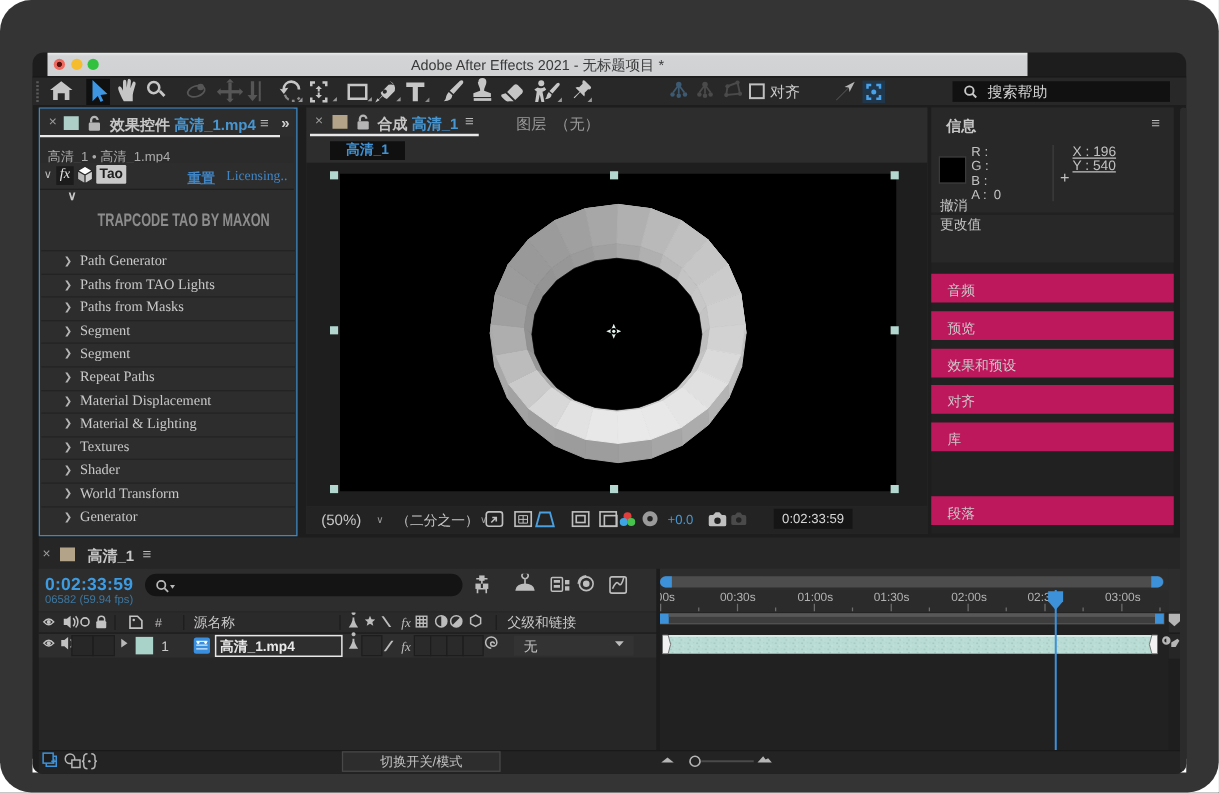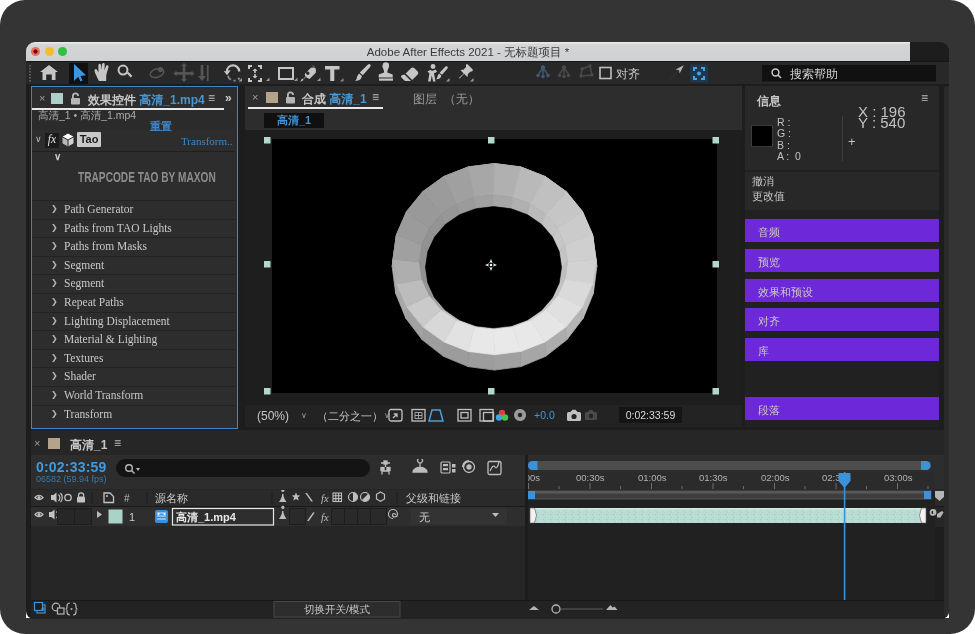--- a/index.html
+++ b/index.html
@@ -1,40 +1,40 @@
 <!DOCTYPE html>
 <html><head><meta charset="utf-8"><style>
 html,body{margin:0;padding:0;width:975px;height:634px;background:#fff;overflow:hidden;
  font-family:"Liberation Sans",sans-serif;-webkit-font-smoothing:antialiased;}
 .abs{position:absolute;}
 #bg{position:absolute;left:0;top:0;width:975px;height:634px;background:#343434;border-radius:25px;}
 .wcorner{position:absolute;width:11px;height:11px;background:#fff;}
 #win{position:absolute;left:26px;top:42px;width:923px;height:577px;background:#1d1d1d;
  border-radius:9px 9px 8px 8px;overflow:hidden;}
 
-#titlebar{position:absolute;left:0;top:0;width:884px;height:19px;
+#titlebar{position:absolute;left:12px;top:0;width:784px;height:19px;
  background:linear-gradient(#eceeef,#d2d4d6 15%,#cfd1d3);}
 .tl{position:absolute;top:5px;width:9px;height:9px;border-radius:50%;}
 #title{position:absolute;top:2.5px;width:100%;text-align:center;font-size:11.5px;color:#3a3a3a;}
 
 #toolbar{position:absolute;left:0;top:19px;width:923px;height:23px;background:#282828;border-top:1px solid #161616;box-sizing:border-box;}
 
 .panel{position:absolute;background:#2d2d2d;}
 .cn{font-weight:bold;}
 .blue{color:#4796d2;}
 .gray{color:#9e9e9e;}
 .ltext{color:#c7c7c7;}
 svg{display:block}
 
 .erow{position:absolute;left:1px;width:203px;height:18px;border-top:1px solid #232323;
  color:#c9c9c9;font-family:"Liberation Serif",serif;font-size:11.5px;}
 .erow span.lbl{position:absolute;left:31px;top:2px;}
 .erow span.ar{position:absolute;left:18px;top:3px;font-size:8px;color:#b5b5b5;font-family:"Liberation Sans",sans-serif;}
 
-.rrow{position:absolute;left:0px;width:194px;height:23px;background:#6d28d9;
+.rrow{position:absolute;left:0px;width:194px;height:23px;background:#be185d;
  color:#c9c9c9;font-size:11px;}
 .rrow span{position:absolute;left:13px;top:6px;}
 </style></head>
 <body>
 <div id="bg"></div>
 <div class="wcorner" style="left:26px;top:607px;"></div>
 <div class="wcorner" style="left:938px;top:607px;"></div>
 <div id="win">
   <div id="titlebar">
     <div class="tl" style="left:4.5px;background:radial-gradient(circle at 50% 50%, #5c100c 0 1.8px, #ee6a5e 2.4px);"></div>
@@ -176,35 +176,35 @@
     <svg class="abs" style="left:38px;top:5px;" width="11" height="13" viewBox="0 0 11 13">
       <path d="M2 6 L2 4 a3.5 3.5 0 0 1 7 0 l-1.8 0 a1.7 1.7 0 0 0 -3.4 0 l0 2 Z" fill="#b5b5b5"></path>
       <rect x="1" y="6" width="9" height="6.5" rx="1" fill="#b5b5b5"></rect>
     </svg>
     <div class="abs cn ltext" style="left:56px;top:5px;font-size:12px;">效果控件 <span class="blue">高清_1.mp4</span></div>
     <div class="abs" style="left:176px;top:4px;color:#bdbdbd;font-size:12px;">≡</div>
     <div class="abs" style="left:0px;top:21px;width:192px;height:1.5px;background:#e8e8e8;"></div>
     <div class="abs cn" style="left:193px;top:4px;color:#cfcfcf;font-size:12px;">»</div>
 
     <div class="abs" style="left:0;top:23px;width:203px;height:20px;background:#2b2b2b;"></div>
-    <div class="abs" style="left:6px;top:22px;color:#ababab;font-size:10.5px;">高清_1 • 高清_1.mp4</div>
+    <div class="abs" style="left:6px;top:32px;color:#ababab;font-size:10.5px;">高清_1 • 高清_1.mp4</div>
 
     <div class="abs" style="left:0;top:43px;width:203px;height:21px;background:#2d2d2d;border-bottom:1px solid #1f1f1f;"></div>
     <div class="abs" style="left:3px;top:47px;color:#bdbdbd;font-size:9px;">∨</div>
     <div class="abs" style="left:13px;top:46px;width:14px;height:15px;background:#1b1b1b;color:#e3e3e3;font-style:italic;font-size:11.5px;text-align:center;font-family:'Liberation Serif',serif;"><i>fx</i></div>
     <svg class="abs" style="left:29px;top:45px;" width="14" height="16" viewBox="0 0 14 16">
       <path d="M7 1 L13 4.5 L13 11.5 L7 15 L1 11.5 L1 4.5 Z" fill="#f0f0f0"></path>
       <path d="M7 1 L13 4.5 L7 8 L1 4.5 Z" fill="#ffffff"></path>
       <path d="M7 8 L13 4.5 L13 11.5 L7 15 Z" fill="#d2d2d2"></path>
       <path d="M7 8 L1 4.5 L1 11.5 L7 15 Z" fill="#b9b9b9"></path>
       <path d="M7 1 L13 4.5 L13 11.5 L7 15 L1 11.5 L1 4.5 Z M7 8 L13 4.5 M7 8 L1 4.5 M7 8 L7 15" fill="none" stroke="#2a2a2a" stroke-width="1"></path>
     </svg>
     <div class="abs cn" style="left:45px;top:45px;width:24px;height:15px;background:#c9c9c9;color:#1d1d1d;font-size:11px;text-align:center;line-height:15px;border-radius:1px;">Tao</div>
-    <div class="abs cn" style="left:118px;top:32px;color:#4185c4;font-size:11px;font-family:Liberation Sans, sans-serif;">重置</div>
-    <div class="abs" style="left:149px;top:48px;color:#4185c4;font-size:11px;font-family:'Liberation Serif',serif;">Transform..</div>
+    <div class="abs cn" style="left:118px;top:48px;color:#4185c4;font-size:11px;font-family:Liberation Sans, sans-serif;">重置</div>
+    <div class="abs" style="left:149px;top:48px;color:#4185c4;font-size:11px;font-family:'Liberation Serif',serif;">Licensing..</div>
 
     <div class="abs cn" style="left:22px;top:64px;color:#c9c9c9;font-size:10px;">∨</div>
 
     <div class="abs cn" style="left:46px;top:82px;width:132px;color:#8d8d8d;font-size:14.5px;letter-spacing:0px;transform:scale(0.70,1.0);transform-origin:0 0;white-space:nowrap;">TRAPCODE TAO BY MAXON</div>
 
     <div id="erows">
     <div class="erow" style="top:113.0px;">
           <span class="ar">❯</span>
           <span class="lbl">Path Generator</span>
         </div>
@@ -223,41 +223,41 @@
     <div class="erow" style="top:187.4px;">
           <span class="ar">❯</span>
           <span class="lbl">Segment</span>
         </div>
     <div class="erow" style="top:206.0px;">
           <span class="ar">❯</span>
           <span class="lbl">Repeat Paths</span>
         </div>
     <div class="erow" style="top:224.6px;">
           <span class="ar">❯</span>
-          <span class="lbl">Lighting Displacement</span>
+          <span class="lbl">Material Displacement</span>
         </div>
     <div class="erow" style="top:243.2px;">
           <span class="ar">❯</span>
           <span class="lbl">Material &amp; Lighting</span>
         </div>
     <div class="erow" style="top:261.8px;">
           <span class="ar">❯</span>
           <span class="lbl">Textures</span>
         </div>
     <div class="erow" style="top:280.4px;">
           <span class="ar">❯</span>
           <span class="lbl">Shader</span>
         </div>
     <div class="erow" style="top:299.0px;">
           <span class="ar">❯</span>
           <span class="lbl">World Transform</span>
         </div>
     <div class="erow" style="top:317.6px;">
           <span class="ar">❯</span>
-          <span class="lbl">Transform</span>
+          <span class="lbl">Generator</span>
         </div>
     </div>
   </div>
   <div id="centerpanel" class="panel" style="left:219px;top:44px;width:497px;height:341px;background:#2d2d2d;">
     <div class="abs gray" style="left:7px;top:5px;font-size:11px;">×</div>
     <div class="abs" style="left:21px;top:6px;width:12px;height:11px;background:#b3a489;"></div>
     <svg class="abs" style="left:40px;top:5px;" width="11" height="13" viewBox="0 0 11 13">
       <path d="M2 6 L2 4 a3.5 3.5 0 0 1 7 0 l-1.8 0 a1.7 1.7 0 0 0 -3.4 0 l0 2 Z" fill="#b5b5b5"></path>
       <rect x="1" y="6" width="9" height="6.5" rx="1" fill="#b5b5b5"></rect>
     </svg>
@@ -401,25 +401,25 @@
     </div>
   </div>
   <div id="rightpanel" class="panel" style="left:719px;top:44px;width:194px;height:341px;background:#212121;">
 
     <div class="abs" style="left:0;top:0;width:194px;height:84px;background:#282828;"></div>
     <div class="abs cn ltext" style="left:12px;top:7px;font-size:12px;">信息</div>
     <div class="abs" style="left:176px;top:5px;color:#bdbdbd;font-size:12px;">≡</div>
     <div class="abs" style="left:7px;top:40px;width:20px;height:20px;background:#000;outline:1px solid #3a3a3a;"></div>
     <div class="abs" style="left:32px;top:31px;color:#c2c2c2;font-size:10.5px;line-height:11.3px;">R :<br>G :<br>B :<br>A :&nbsp; 0</div>
     <div class="abs" style="left:97px;top:30px;width:1px;height:45px;background:#3e3e3e;"></div>
-    <div class="abs" style="left:113px;top:20px;color:#c2c2c2;font-size:15px;line-height:11.3px;">X : 196<br>Y : 540</div>
+    <div class="abs" style="left:113px;top:31px;color:#c2c2c2;font-size:11px;line-height:11.3px;text-decoration:underline;">X : 196<br>Y : 540</div>
     <div class="abs" style="left:103px;top:48px;color:#c2c2c2;font-size:13px;">+</div>
 
     <div class="abs" style="left:0;top:86px;width:194px;height:38px;background:#282828;"></div>
-    <div class="abs" style="left:7px;top:88px;color:#c5c5c5;font-size:11px;line-height:15px;">撤消<br>更改值</div>
+    <div class="abs" style="left:7px;top:72px;color:#c5c5c5;font-size:11px;line-height:15px;">撤消<br>更改值</div>
     <div class="rrow" style="top:133px;">
         <span>音频</span>
       </div>
     <div class="rrow" style="top:193px;">
         <span>效果和预设</span>
       </div>
     <div class="rrow" style="top:163px;">
         <span>预览</span>
       </div>
     <div class="rrow" style="top:222px;">

